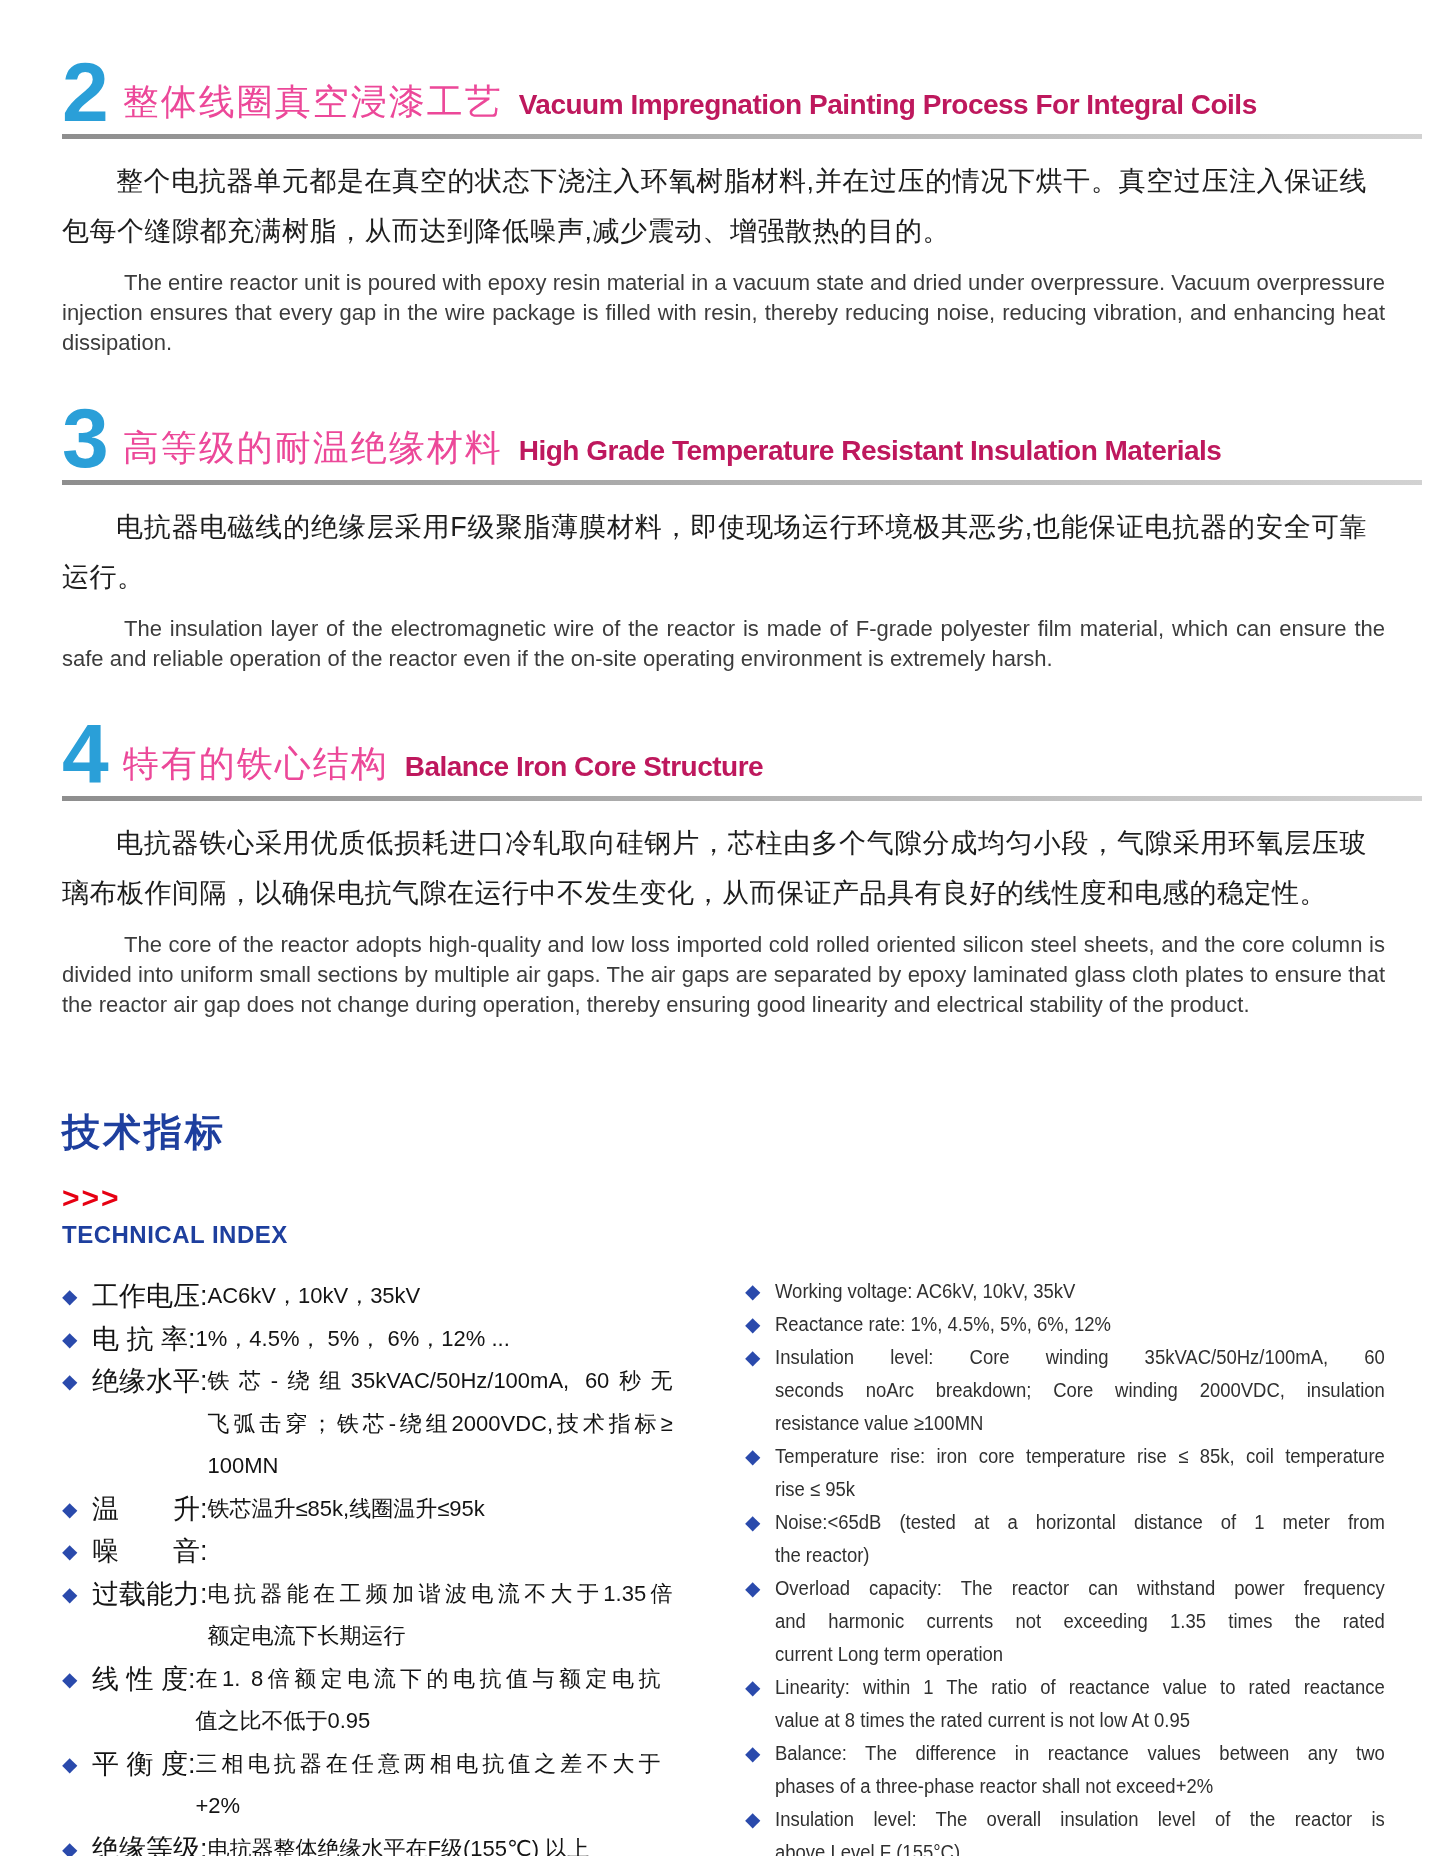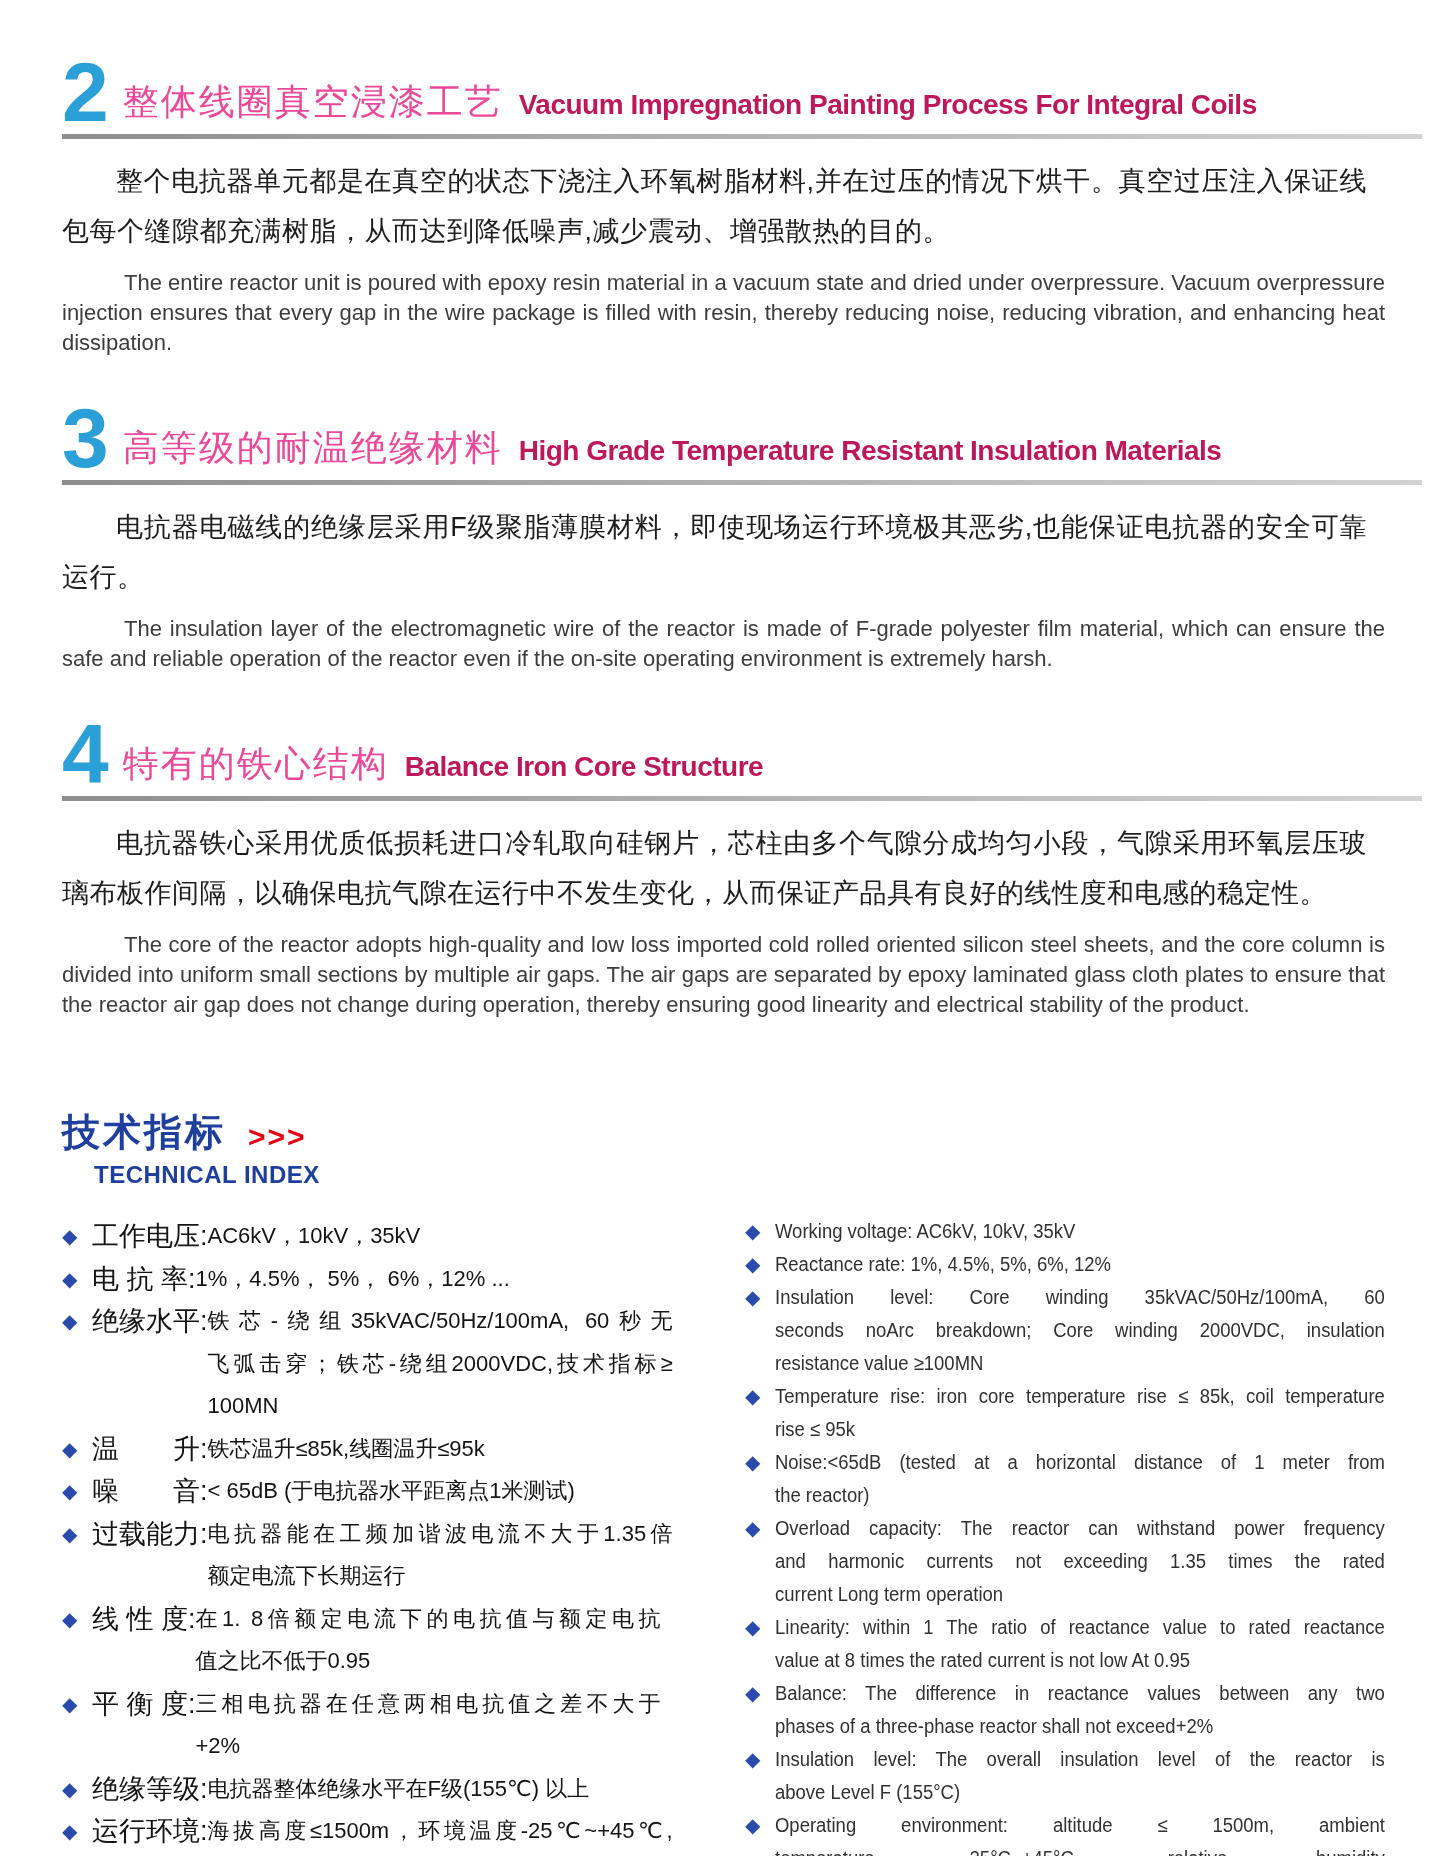--- a/index.html
+++ b/index.html
@@ -42,32 +42,32 @@
   }
   .para-en {
     margin:12px 0 0 0;
     font-size:22px; line-height:30px;
     color:#3c3c3c;
     text-align:justify; text-indent:62px;
   }
 
   
   .tech-header { margin-top:92px; }
-  .tech-title-row { display:flex; align-items:center; gap:22px; }
+  .tech-title-row { display:flex; align-items:flex-start; gap:22px;flex-direction:column; }
   .tech-title-zh {
     font-size:38px; font-weight:700; color:#1e3f9e; letter-spacing:3px;
     line-height:1.1;
   }
   .tech-chevrons {
     font-size:30px; font-weight:600; color:#e60012; letter-spacing:2px;
     padding-top:8px; line-height:1;
   }
   .tech-title-en {
     margin-top:8px;
-    font-size:24px; font-weight:700; color:#1e3f9e; letter-spacing:0.5px;margin-left:32px;
+    font-size:24px; font-weight:700; color:#1e3f9e; letter-spacing:0.5px;
   }
 
   
   .spec-grid {
     display:grid; grid-template-columns:610px 640px; column-gap:73px;
     margin-top:26px;
   }
   .spec-item { display:flex; align-items:flex-start; }
   .diamond {
     flex:0 0 30px; color:#2a4aac; font-size:20px;
@@ -168,23 +168,20 @@
         <div class="spec-item">
           <span class="diamond">◆</span>
           <span class="spec-label">温　　升:</span>
           <div class="spec-lines">
             <div class="spec-line">铁芯温升≤85k,线圈温升≤95k</div>
           </div>
         </div>
         <div class="spec-item">
           <span class="diamond">◆</span>
           <span class="spec-label">噪　　音:</span>
-          <div class="spec-lines">
-            <div class="spec-line">&lt; 65dB (于电抗器水平距离点1米测试)</div>
-          </div>
         </div>
         <div class="spec-item">
           <span class="diamond">◆</span>
           <span class="spec-label">过载能力:</span>
           <div class="spec-lines">
             <div class="spec-line fill">电抗器能在工频加谐波电流不大于1.35倍</div>
             <div class="spec-line">额定电流下长期运行</div>
           </div>
         </div>
         <div class="spec-item">

